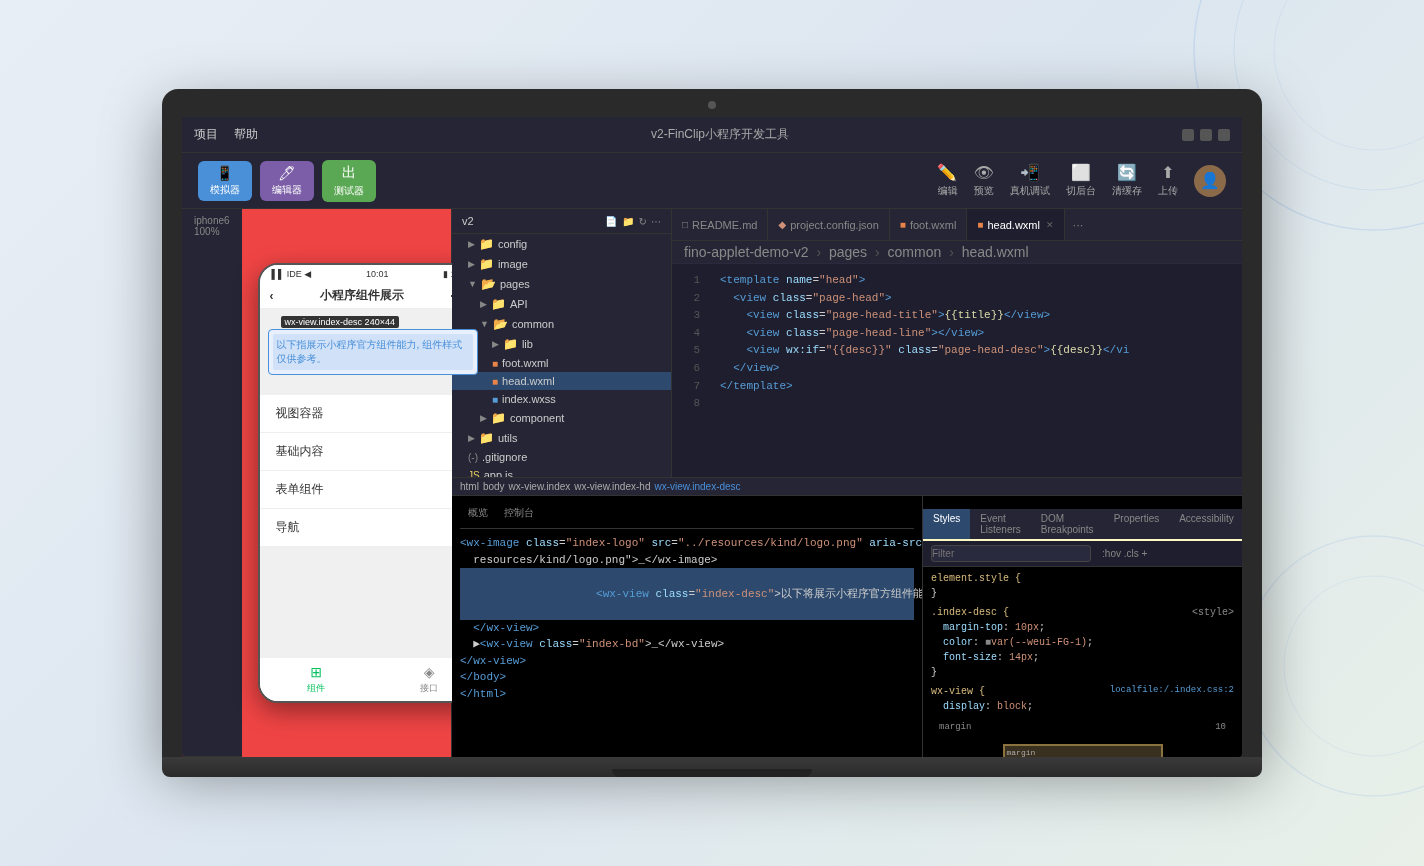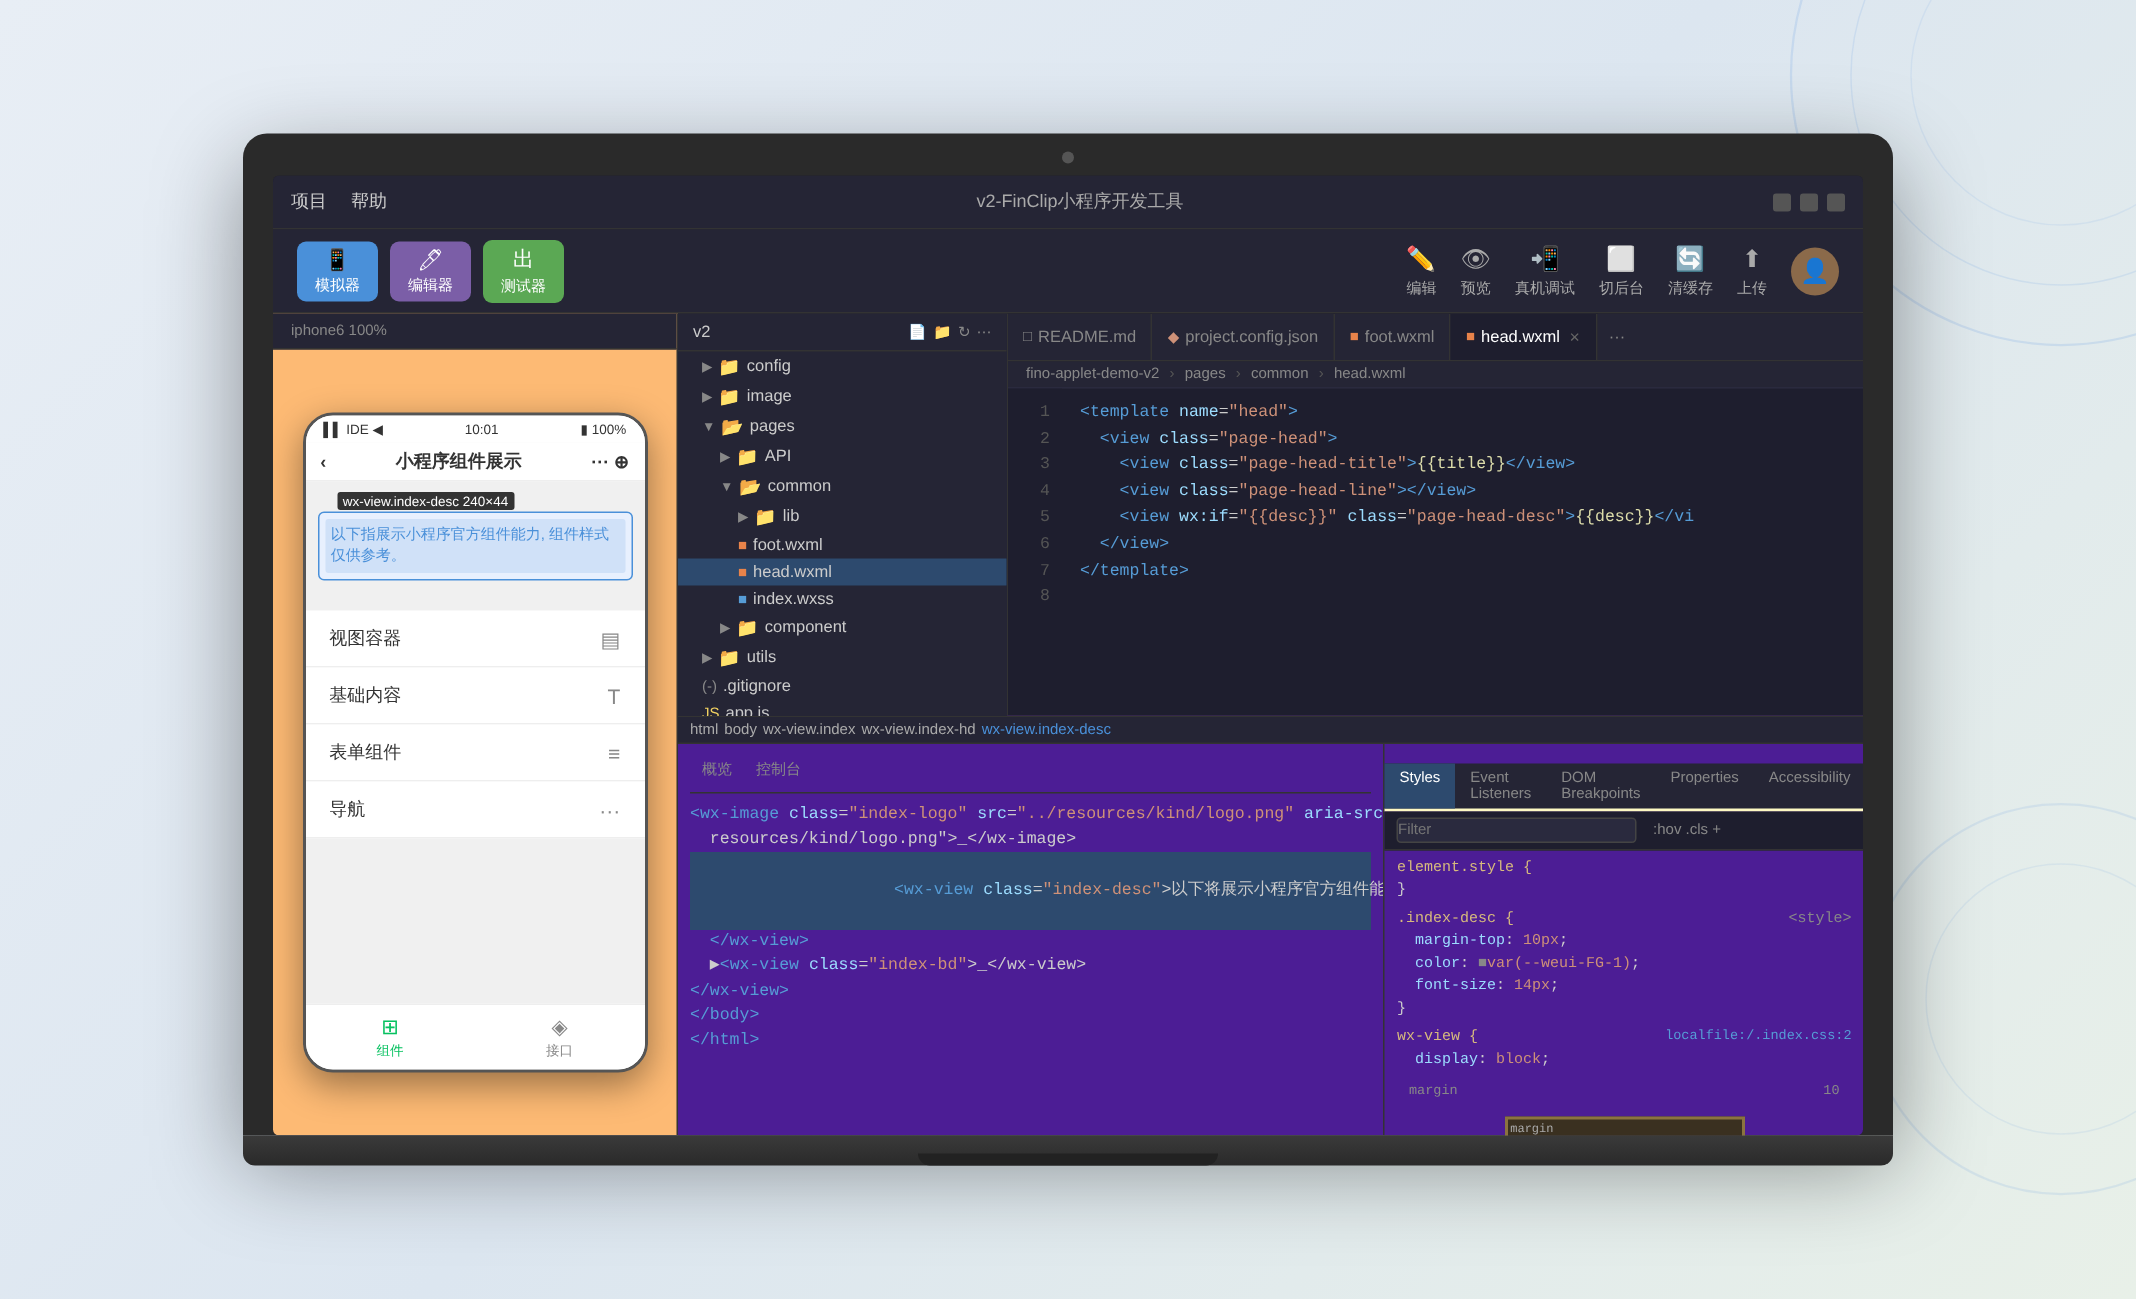--- a/index.html
+++ b/index.html
@@ -218,24 +218,24 @@
     
     .main-content {
       display: flex;
       flex: 1;
       overflow: hidden;
     }
 
     
     .preview-panel {
       width: 270px;
-      background: #fdba74;
+      background: #ef4444;
       border-right: 1px solid #333;
       display: flex;
-      flex-direction: column;
+      flex-direction: row;
       flex-shrink: 0;
     }
 
     .preview-header {
       padding: 6px 12px;
       background: #252535;
       border-bottom: 1px solid #333;
       font-size: 10px;
       color: #888;
     }
@@ -463,21 +463,21 @@
     }
 
     .editor-tab.active .tab-dot-wxml { color: #E8834A; }
     .tab-dot-json { color: #CE9178; }
     .tab-dot-wxml { color: #E8834A; }
     .tab-close { color: #666; font-size: 9px; margin-left: 2px; }
 
     .editor-breadcrumb {
       background: #252535;
       padding: 3px 12px;
-      font-size: 10px;
+      font-size: 14px;
       color: #888;
       border-bottom: 1px solid #2a2a3e;
       flex-shrink: 0;
     }
 
     .breadcrumb-sep { color: #555; margin: 0 4px; }
 
     .editor-content {
       flex: 1;
       display: flex;
@@ -509,21 +509,21 @@
 
     .code-line { white-space: pre; }
     .code-tag { color: #569CD6; }
     .code-attr { color: #9CDCFE; }
     .code-value { color: #CE9178; }
     .code-expr { color: #DCDCAA; }
 
     
     .devtools-panel {
       height: 280px;
-      background: #4c1d95;
+      background: #000000;
       border-top: 1px solid #333;
       display: flex;
       flex-direction: column;
       flex-shrink: 0;
     }
 
     .devtools-tab {
       padding: 4px 12px;
       font-size: 11px;
       color: #888;

